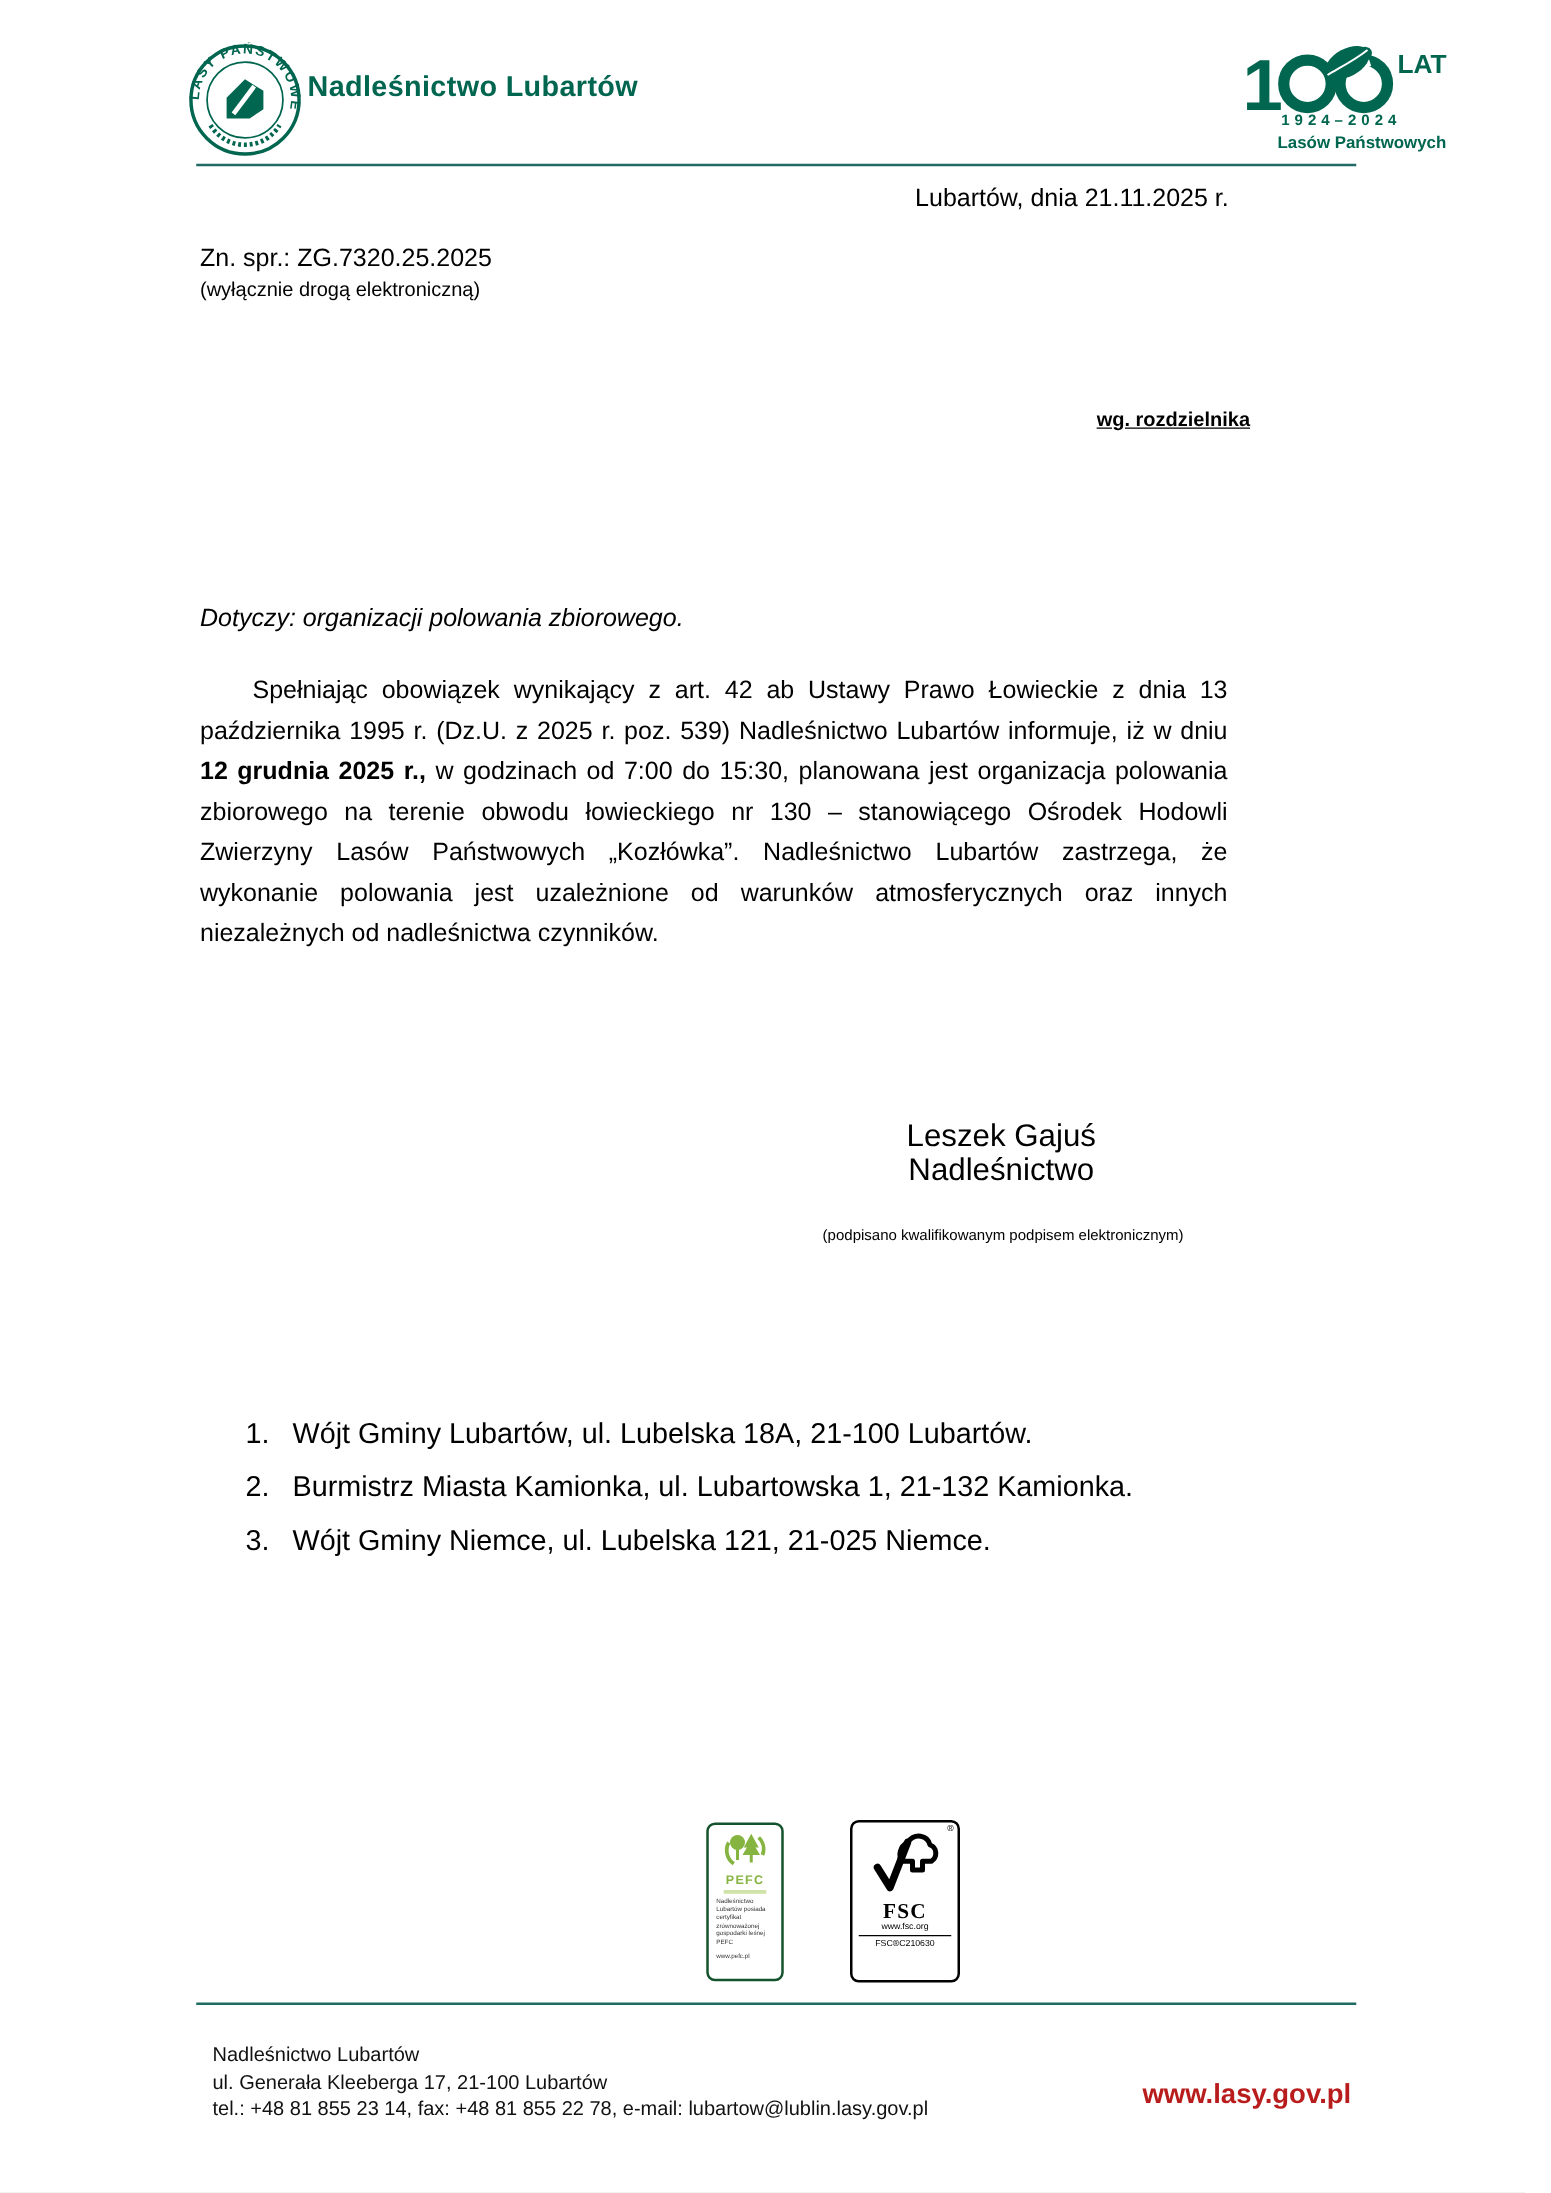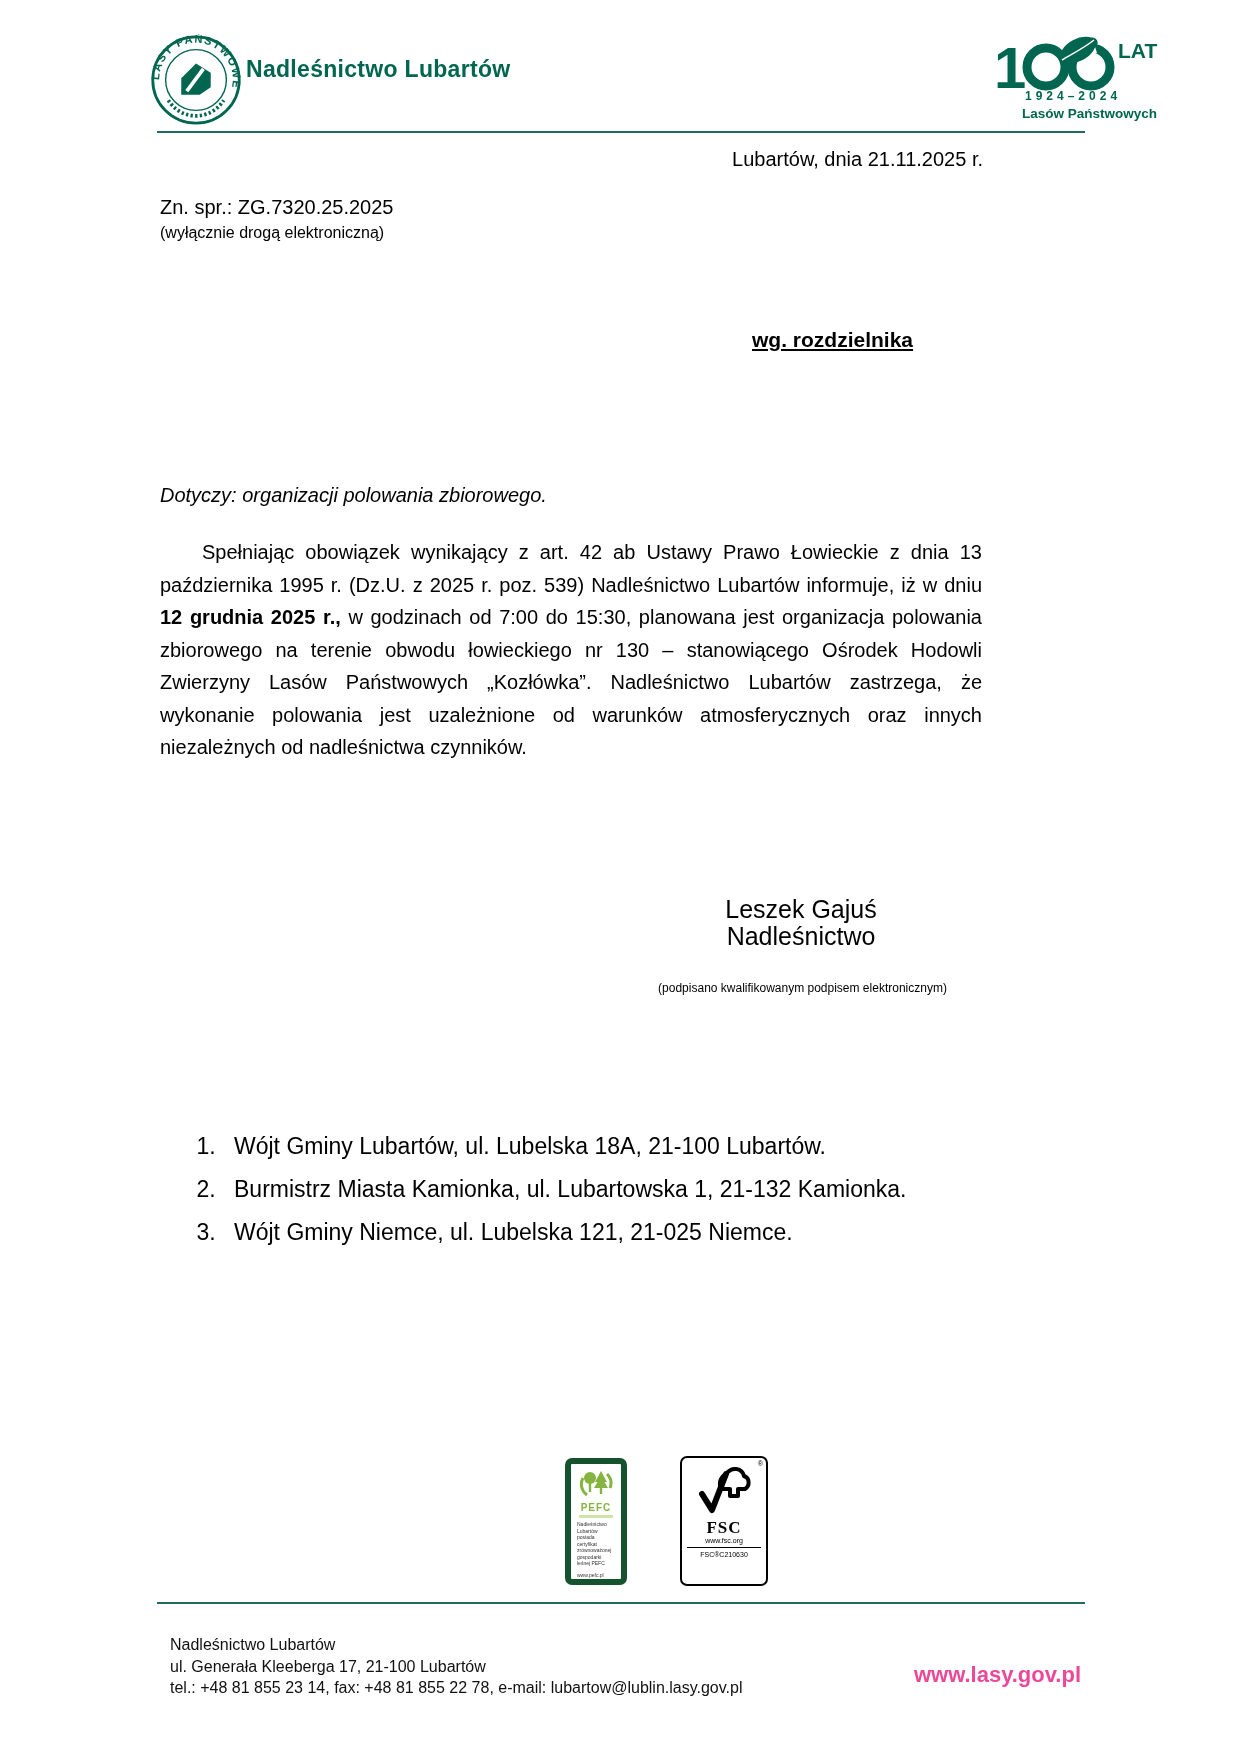--- a/index.html
+++ b/index.html
@@ -23,21 +23,21 @@
   .header-rule{top:131px;}
   
   .date-line{
     position:absolute;left:580px;top:148px;width:403px;
     text-align:right;font-size:20px;
   }
   .case-number{position:absolute;left:160px;top:196px;font-size:20px;}
   .delivery-note{position:absolute;left:160px;top:224px;font-size:16px;}
   .addressee{
     position:absolute;left:665px;top:328px;width:335px;
-    text-align:center;font-size:21px;font-weight:bold;text-decoration:underline;
+    text-align:right;font-size:16px;font-weight:bold;text-decoration:underline;
   }
   .subject{position:absolute;left:160px;top:484px;font-size:20px;font-style:italic;}
   
   .body-par{
     position:absolute;left:160px;top:536px;width:822px;
     font-size:20px;line-height:32.5px;text-align:justify;text-indent:42px;
     margin:0;
   }
   
   .signature{
@@ -49,42 +49,42 @@
     text-align:center;font-size:12px;
   }
   
   .recipients{position:absolute;left:160px;top:1113px;width:760px;}
   .recipients-heading{font-size:19px;text-decoration:underline;}
   .recipients ol{margin:20px 0 0 0;padding:0 0 0 62px;font-size:23px;}
   .recipients li{margin-bottom:16px;padding-left:12px;}
   
   .pefc-box{
     position:absolute;left:565px;top:1458px;width:62px;height:127px;
-    border:6px solid #14532d;border-radius:7px;box-sizing:border-box;
+    border:2px solid #14532d;border-radius:7px;box-sizing:border-box;
     text-align:center;overflow:hidden;
   }
   .pefc-box .pefc-word{font-size:10px;font-weight:bold;color:#86b440;letter-spacing:1px;margin-top:0px;}
   .pefc-code-line{height:3px;width:34px;margin:2px auto 3px;background:#cfe3a8;}
   .pefc-desc{font-size:5px;line-height:6.5px;color:#333;text-align:left;padding:0 6px;}
   .pefc-site{font-size:5px;color:#333;text-align:left;padding:5px 6px 0;}
   .fsc-box{
     position:absolute;left:680px;top:1456px;width:88px;height:130px;
     border:2px solid #000;border-radius:7px;box-sizing:border-box;
     text-align:center;background:#fff;
   }
   .fsc-reg{position:absolute;right:3px;top:2px;font-size:7px;}
   .fsc-word{font-family:"Liberation Serif", serif;font-size:17px;font-weight:bold;letter-spacing:1px;line-height:16px;}
   .fsc-site{font-size:7px;margin-top:1px;}
   .fsc-license{font-size:7px;margin-top:3px;border-top:1px solid #000;padding-top:3px;width:74px;margin-left:auto;margin-right:auto;}
   
   .footer-rule{top:1602px;}
   .footer-block{position:absolute;left:170px;top:1634px;font-size:16px;line-height:21.5px;color:#111;}
   .website{
     position:absolute;right:160px;top:1662px;
-    font-size:22px;font-weight:bold;color:#ec4899;
+    font-size:22px;font-weight:bold;color:#b91c1c;
   }
 </style>
 </head>
 <body>
 
 <div class="page">
 
   <svg class="lp-logo" viewBox="0 0 100 100">
     <circle cx="50" cy="50" r="47" fill="#fff" stroke="#00664f" stroke-width="3"></circle>
     <circle cx="50" cy="50" r="33" fill="#fff" stroke="#00664f" stroke-width="1.5"></circle>

